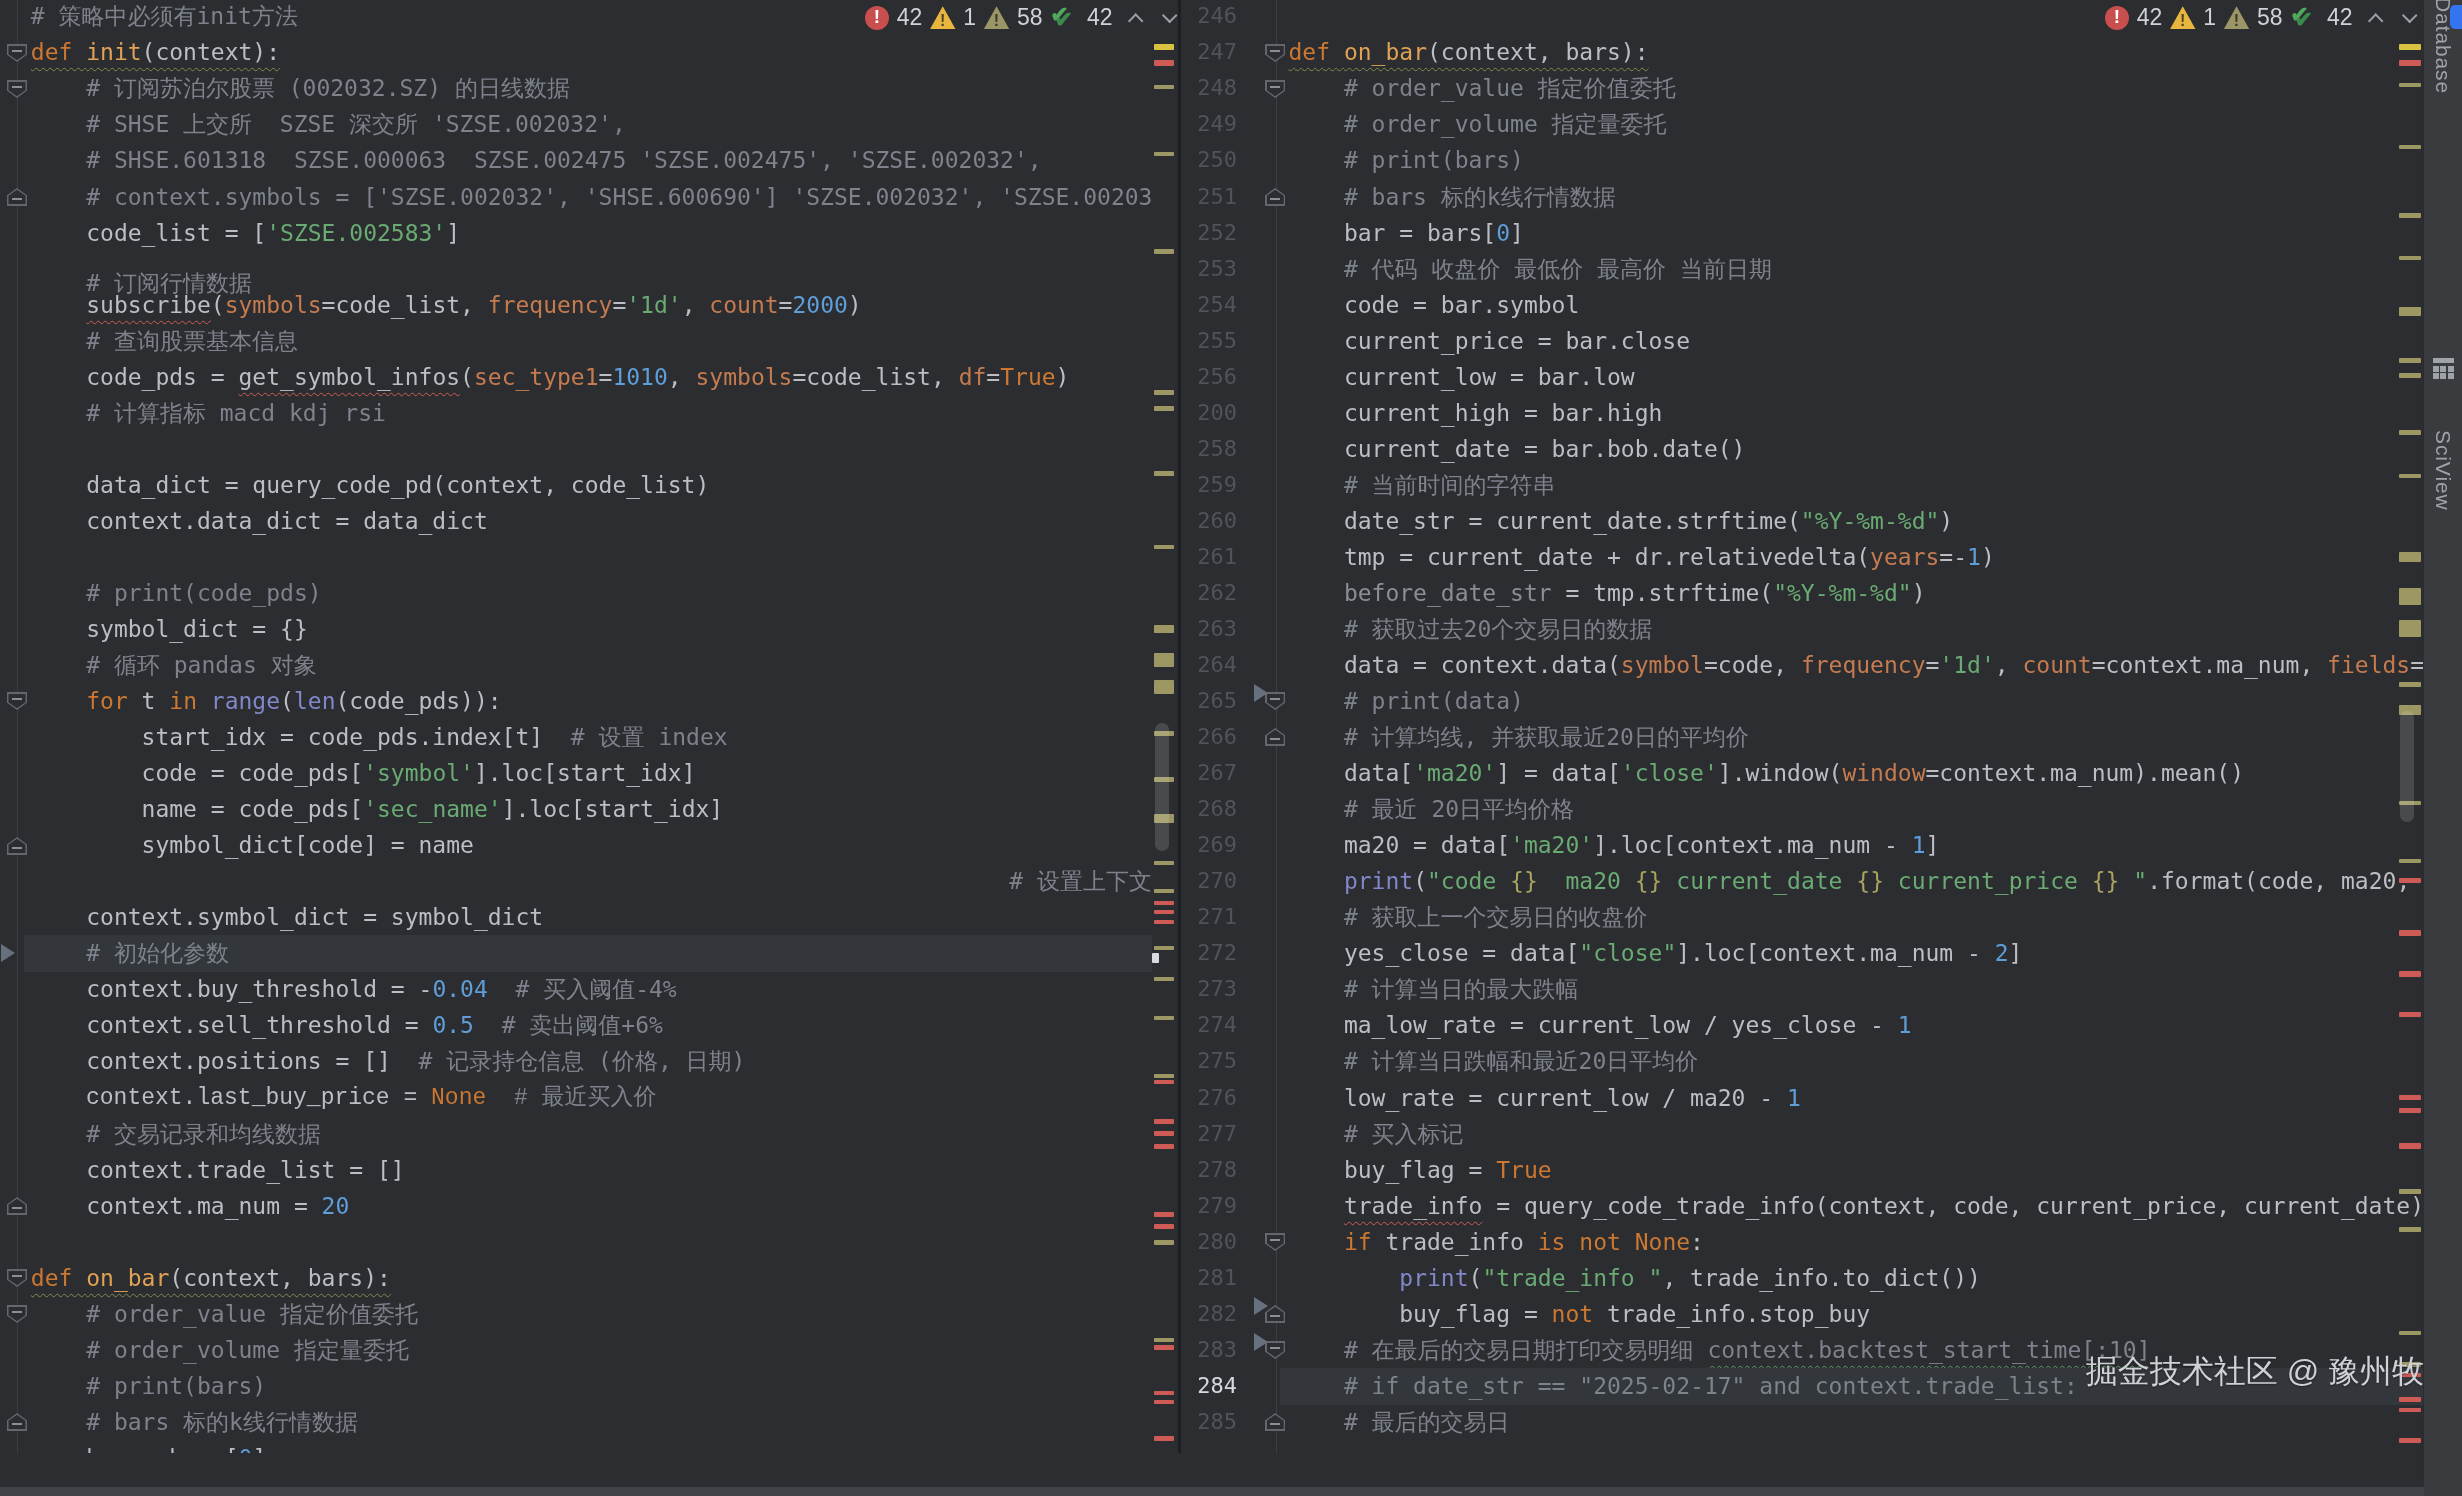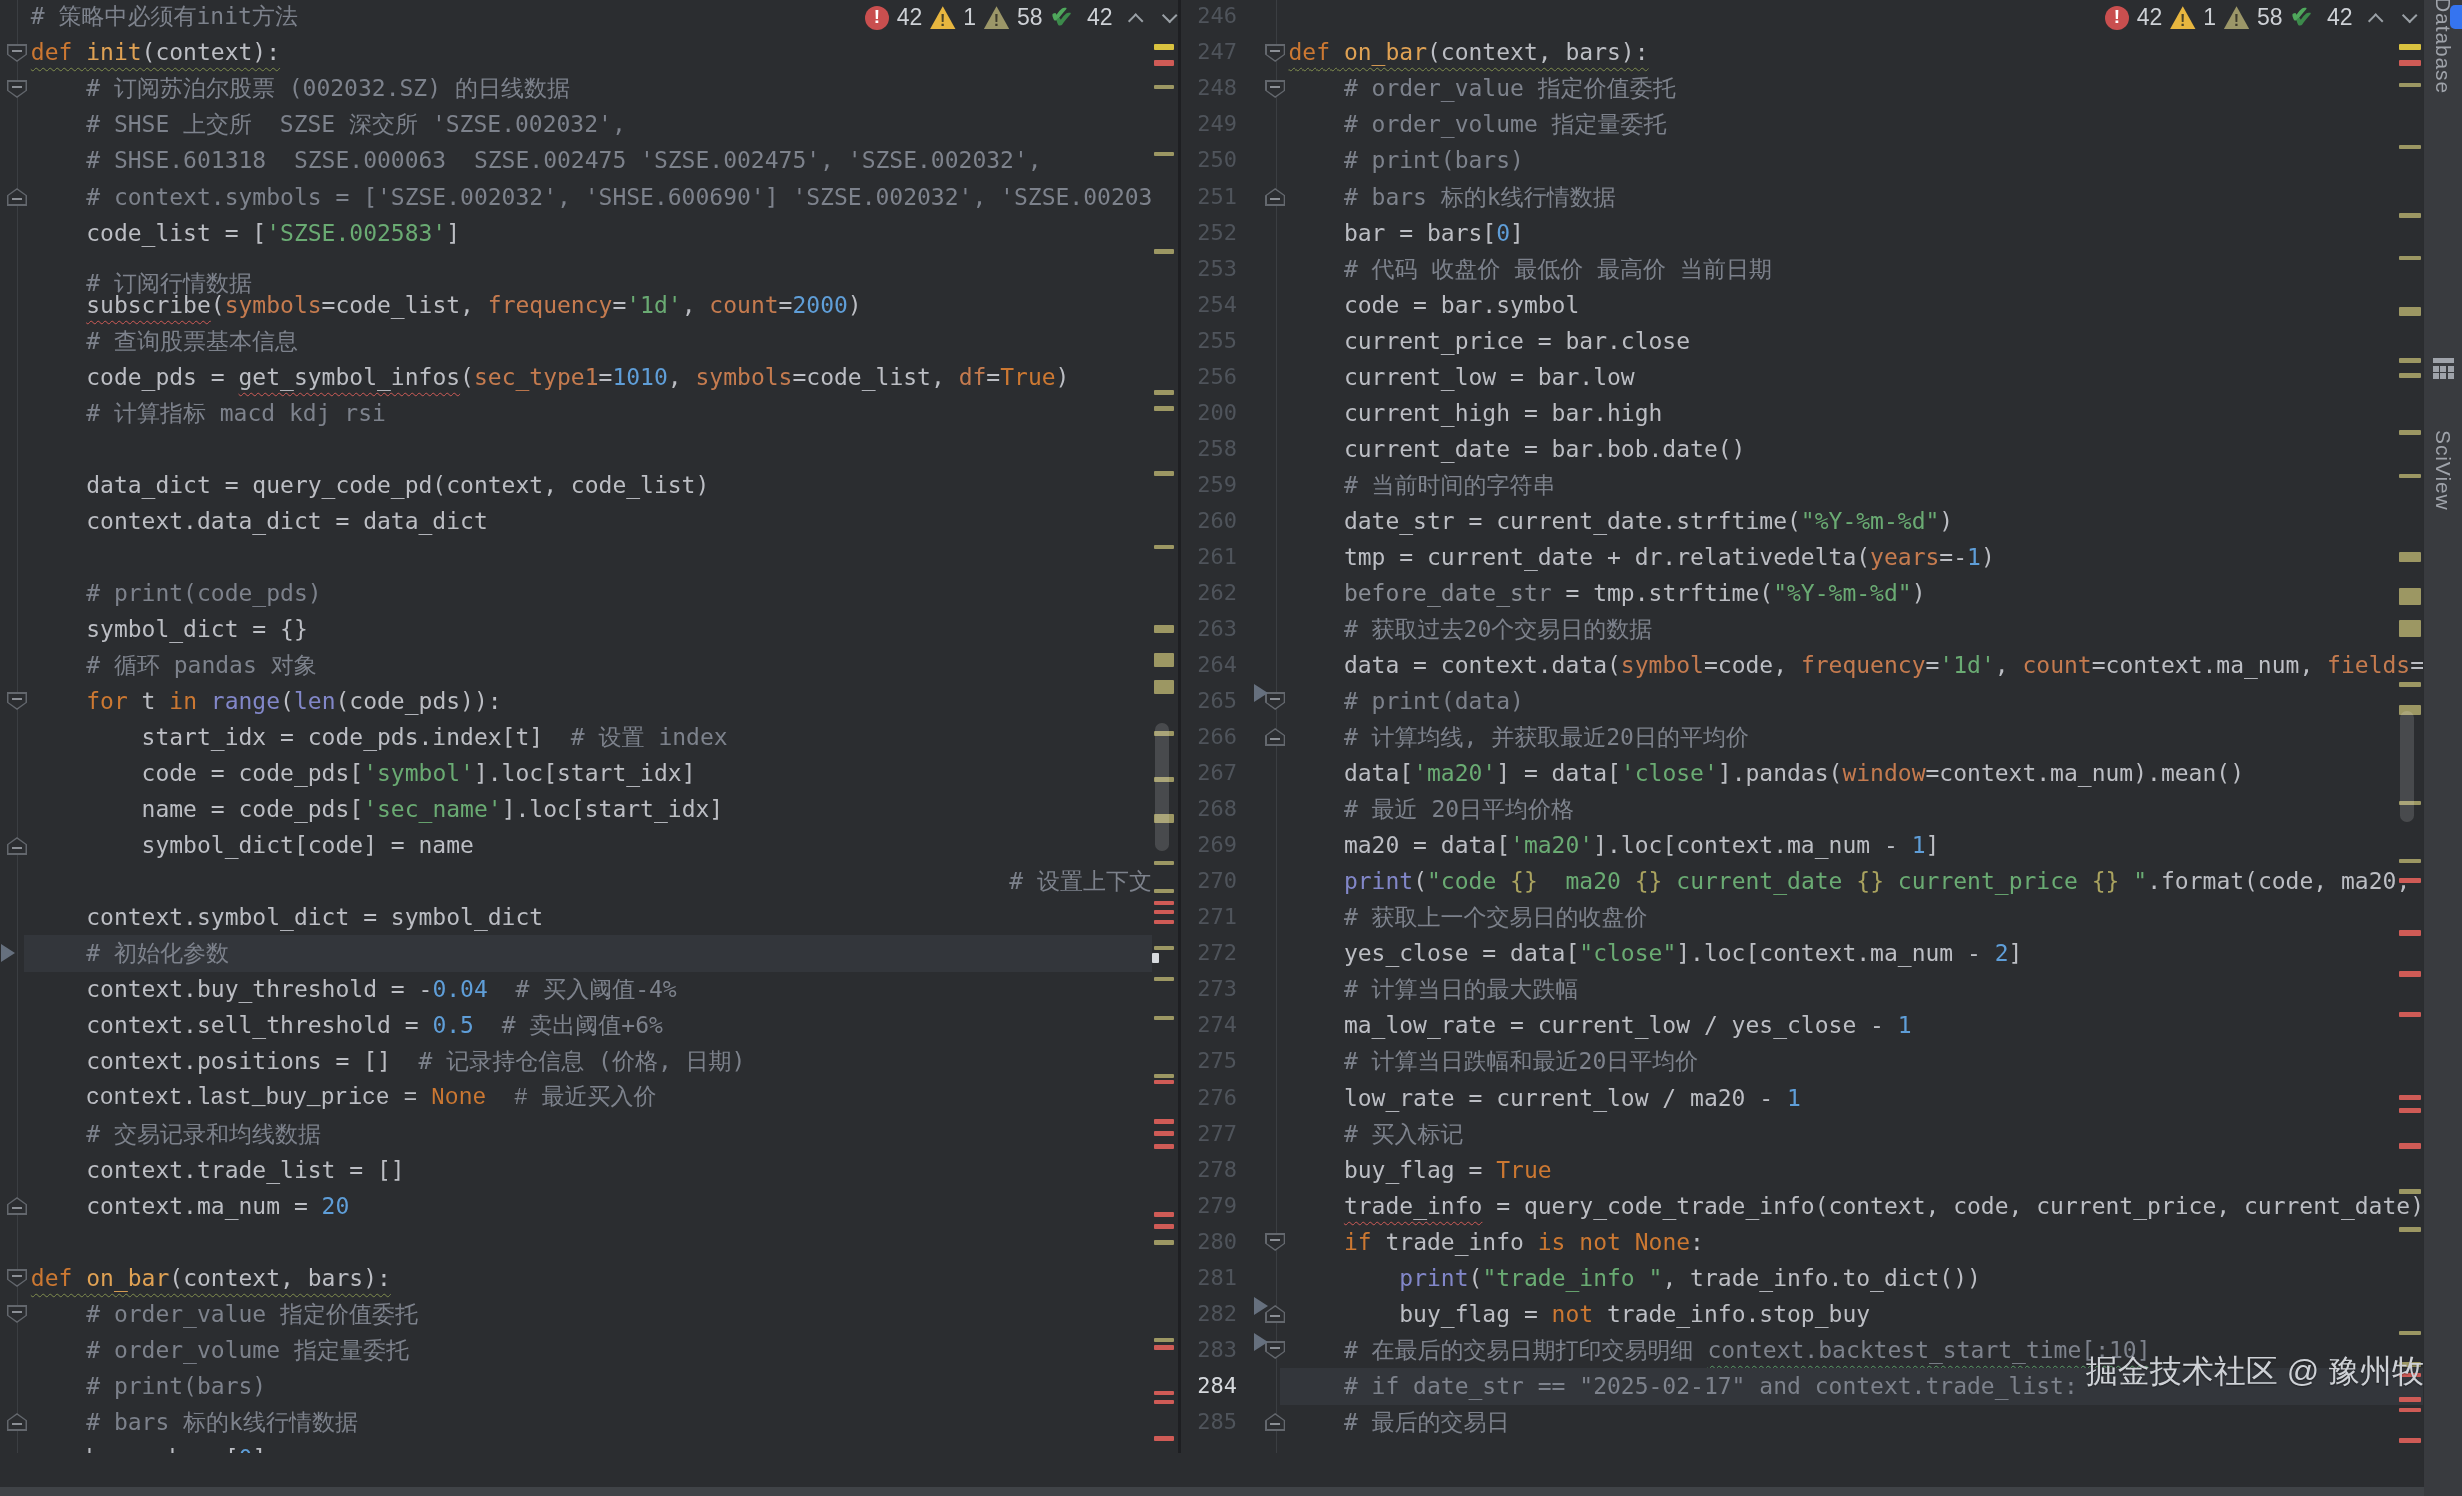--- a/index.html
+++ b/index.html
@@ -362,21 +362,21 @@
           <div class="ln" style="top: 395px;"><span class="tk-t">    current_high = bar.high</span></div>
           <div class="ln" style="top: 431px;"><span class="tk-t">    current_date = bar.bob.date()</span></div>
           <div class="ln" style="top: 467px;"><span class="tk-c">    # 当前时间的字符串</span></div>
           <div class="ln" style="top: 503px;"><span class="tk-t">    date_str = current_date.strftime(</span><span class="tk-s">"%Y-%m-%d"</span><span class="tk-t">)</span></div>
           <div class="ln" style="top: 539px;"><span class="tk-t">    tmp = current_date + dr.relativedelta(</span><span class="tk-a">years</span><span class="tk-t">=-</span><span class="tk-n">1</span><span class="tk-t">)</span></div>
           <div class="ln" style="top: 575px;"><span class="tk-d">    before_date_str</span><span class="tk-t"> = tmp.strftime(</span><span class="tk-s">"%Y-%m-%d"</span><span class="tk-t">)</span></div>
           <div class="ln" style="top: 611px;"><span class="tk-c">    # 获取过去20个交易日的数据</span></div>
           <div class="ln" style="top: 647px;"><span class="tk-t">    data = context.data(</span><span class="tk-a">symbol</span><span class="tk-t">=code, </span><span class="tk-a">frequency</span><span class="tk-t">=</span><span class="tk-s">'1d'</span><span class="tk-t">, </span><span class="tk-a">count</span><span class="tk-t">=context.ma_num, </span><span class="tk-a">fields</span><span class="tk-t">=</span></div>
           <div class="ln" style="top: 683px;"><span class="tk-c">    # print(data)</span></div>
           <div class="ln" style="top: 719px;"><span class="tk-c">    # 计算均线, 并获取最近20日的平均价</span></div>
-          <div class="ln" style="top: 755px;"><span class="tk-t">    data[</span><span class="tk-s">'ma20'</span><span class="tk-t">] = data[</span><span class="tk-s">'close'</span><span class="tk-t">].pandas(</span><span class="tk-a">window</span><span class="tk-t">=context.ma_num).mean()</span></div>
+          <div class="ln" style="top: 755px;"><span class="tk-t">    data[</span><span class="tk-s">'ma20'</span><span class="tk-t">] = data[</span><span class="tk-s">'close'</span><span class="tk-t">].window(</span><span class="tk-a">window</span><span class="tk-t">=context.ma_num).mean()</span></div>
           <div class="ln" style="top: 791px;"><span class="tk-c">    # 最近 20日平均价格</span></div>
           <div class="ln" style="top: 827px;"><span class="tk-t">    ma20 = data[</span><span class="tk-s">'ma20'</span><span class="tk-t">].loc[context.ma_num - </span><span class="tk-n">1</span><span class="tk-t">]</span></div>
           <div class="ln" style="top: 863px;"><span class="tk-t">    </span><span class="tk-b">print</span><span class="tk-t">(</span><span class="tk-s">"code </span><span class="tk-p">{}</span><span class="tk-s">  ma20 </span><span class="tk-p">{}</span><span class="tk-s"> current_date </span><span class="tk-p">{}</span><span class="tk-s"> current_price </span><span class="tk-p">{}</span><span class="tk-s"> "</span><span class="tk-t">.format(code, ma20, cu</span></div>
           <div class="ln" style="top: 899px;"><span class="tk-c">    # 获取上一个交易日的收盘价</span></div>
           <div class="ln" style="top: 935px;"><span class="tk-t">    yes_close = data[</span><span class="tk-s">"close"</span><span class="tk-t">].loc[context.ma_num - </span><span class="tk-n">2</span><span class="tk-t">]</span></div>
           <div class="ln" style="top: 971px;"><span class="tk-c">    # 计算当日的最大跌幅</span></div>
           <div class="ln" style="top: 1007px;"><span class="tk-t">    ma_low_rate = current_low / yes_close - </span><span class="tk-n">1</span></div>
           <div class="ln" style="top: 1043px;"><span class="tk-c">    # 计算当日跌幅和最近20日平均价</span></div>
           <div class="ln" style="top: 1080px;"><span class="tk-t">    low_rate = current_low / ma20 - </span><span class="tk-n">1</span></div>
           <div class="ln" style="top: 1116px;"><span class="tk-c">    # 买入标记</span></div>

